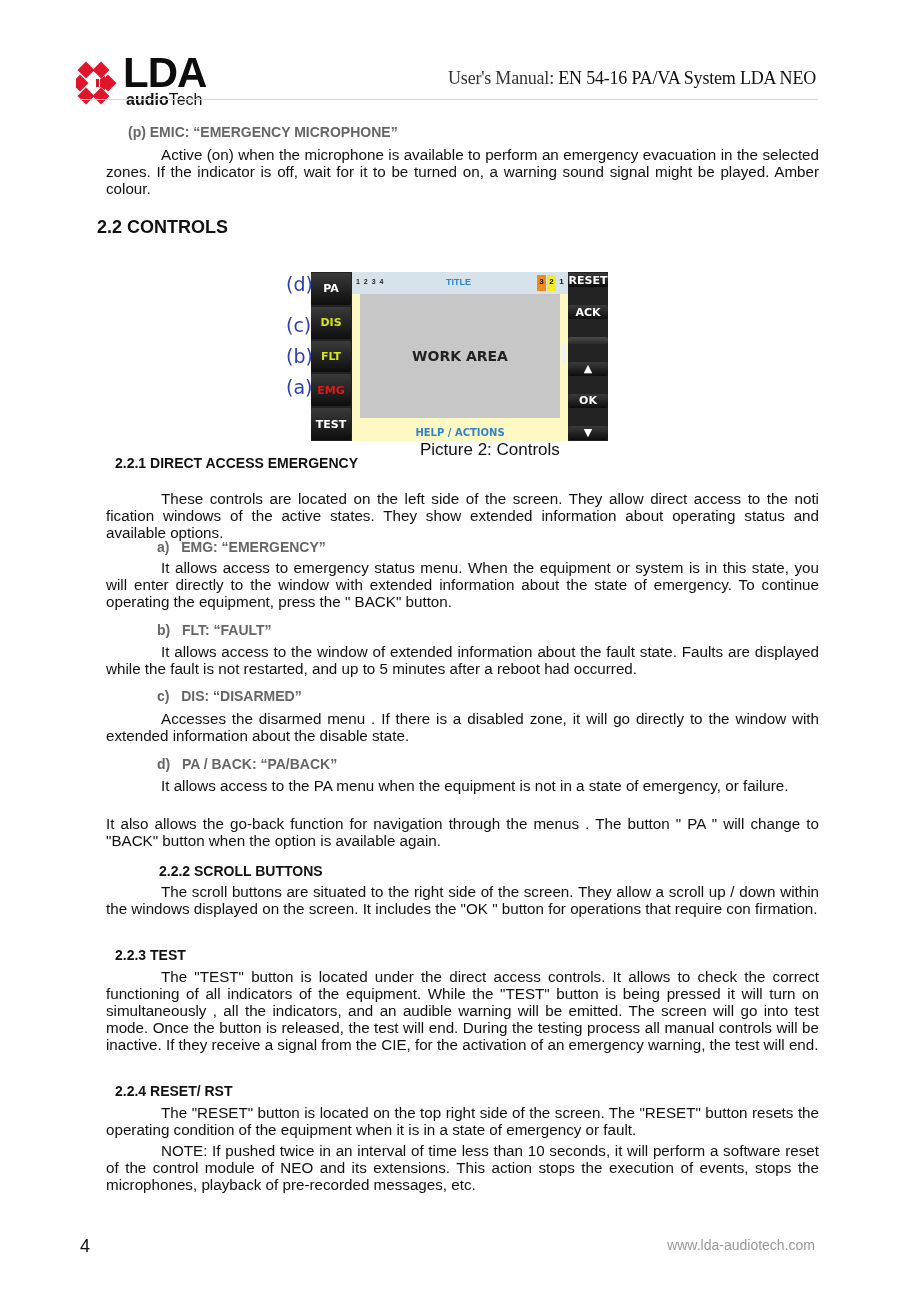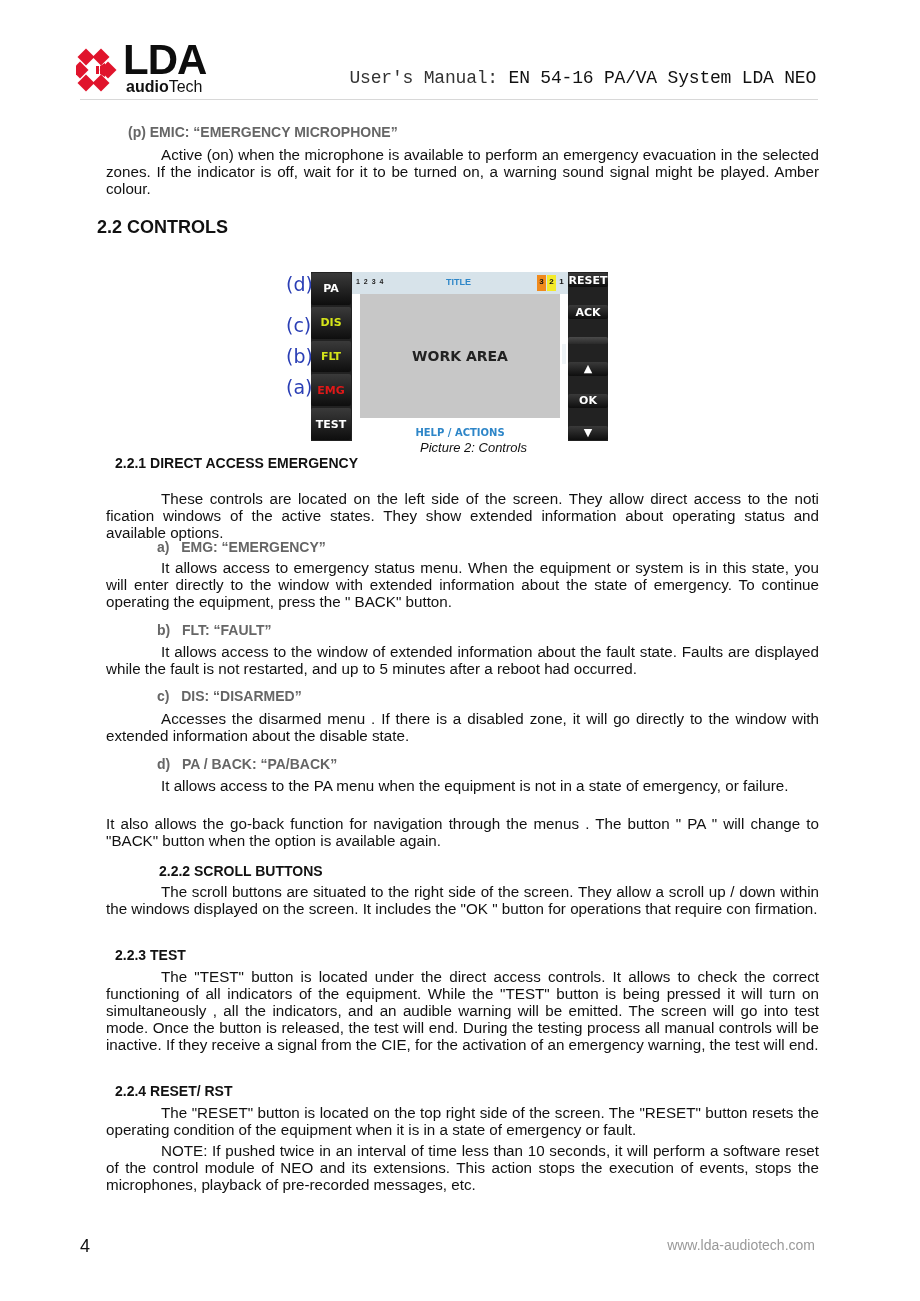--- a/index.html
+++ b/index.html
@@ -1,27 +1,27 @@
 <!DOCTYPE html>
 <html><head>
 <meta charset="utf-8">
 <style>
   html, body { margin:0; padding:0; background:#ffffff; }
   body { width:920px; height:1301px; position:relative; overflow:hidden;
          font-family:"Liberation Sans", sans-serif; color:#111; }
   .abs { position:absolute; }
 
   
-  .logo { left:76px; top:45px; width:145px; height:54px; }
+  .logo { left:76px; top:58px; width:145px; height:54px; }
   .logo .diamonds { position:absolute; left:0; top:2px; width:46px; height:46px; }
   .logo .lda { position:absolute; left:47px; top:-6px; font-family:"Liberation Sans", sans-serif;
                font-weight:bold; font-size:42px; letter-spacing:-1px; color:#0d0d0d; line-height:1; }
   .logo .sub { position:absolute; left:50px; top:34px; font-size:16px; color:#111; line-height:1; }
   .logo .sub b { font-weight:bold; }
-  .header-title { right:104px; top:68px; font-size:18px; color:#333; font-family:Liberation Mono, monospace; letter-spacing:-0.2px;margin-left:36px; }
+  .header-title { right:104px; top:68px; font-size:18px; color:#333; font-family:Liberation Serif, serif; letter-spacing:-0.2px;margin-left:36px; }
   .header-title .t2 { color:#111; }
   .header-rule { left:80px; top:99px; width:738px; height:1px; background:#d8d8d8; }
 
   
   .para { left:106px; width:713px; font-size:15.2px; line-height:17px; text-align:justify; color:#111; }
   .para .indent { display:inline-block; width:55px; }
   .h-item { font-size:14px; font-weight:bold; color:#666; }
   .h-sub { font-size:14px; font-weight:bold; color:#111; left:115px; }
   .h-main { left:97px; font-size:18px; font-weight:bold; color:#111; }
 
@@ -30,31 +30,31 @@
   .fig .side-labels { position:absolute; left:0; top:0; width:28px; height:172px; }
   .fig .side-labels span { position:absolute; left:3px; font-size:19px; color:#2b3fb5; font-family:"DejaVu Sans", sans-serif; }
   .panel { position:absolute; left:28px; top:2px; width:297px; height:169px; background:#222; }
   .btncol { position:absolute; top:0; width:40px; height:169px; display:flex; flex-direction:column; }
   .btncol.left { left:0; }
   .btncol.right { right:0;gap:16px; }
   .hbtn { flex:1; margin:1px 0; background:linear-gradient(#3a3a3a, #0e0e0e); color:#fff;
           font-family:"DejaVu Sans", sans-serif; font-weight:bold; font-size:11px;
           display:flex; align-items:center; justify-content:center; border-radius:2px; }
   .hbtn.spacer { background:linear-gradient(#4a4a4a,#2a2a2a); flex:0.45; }
-  .screen { position:absolute; left:41px; top:0; width:216px; height:169px; background:#ffffff; }
+  .screen { position:absolute; left:41px; top:0; width:216px; height:169px; background:#fef9c3; }
   .screen .topbar { position:absolute; left:0; top:0; width:216px; height:22px; background:#d7e3ea; }
   .screen .zones { position:absolute; left:4px; top:6px; font-size:7px; color:#222; font-weight:bold; letter-spacing:1px; }
   .screen .title { position:absolute; left:94px; top:5px; font-size:9px; color:#2e86c8; font-weight:bold; }
   .screen .levels { position:absolute; right:2px; top:3px; display:flex; gap:1px; font-size:8px; font-weight:bold; }
   .screen .levels span { width:9px; height:16px; display:flex; align-items:flex-start; justify-content:center; padding-top:2px; box-sizing:border-box; }
   .screen .work { position:absolute; left:8px; top:22px; width:200px; height:124px; background:#c7c7c7; }
   .screen .work .lbl { position:absolute; left:0; right:0; top:54px; text-align:center; font-size:14px; font-weight:bold; color:#222; font-family:"DejaVu Sans", sans-serif; }
   .screen .scrollthumb { position:absolute; right:2px; top:72px; width:4px; height:20px; background:#eef3f6; }
   .screen .help { position:absolute; left:0; right:0; bottom:3px; text-align:center; font-size:10px; font-weight:bold; color:#2e86c8; font-family:"DejaVu Sans", sans-serif; }
-  .caption { left:420px; top:440px; font-size:13px; font-style:italic; color:#111; }
+  .caption { left:420px; top:440px; font-size:17px; color:#111; }
 
   
   .page-num { left:80px; top:1236px; font-size:18px; color:#111; }
   .footer-url { right:105px; top:1237px; font-size:14px; color:#999; }
 </style>
 </head>
 <body>
 
 <div class="abs logo">
   <svg class="diamonds" viewBox="0 0 46 46">

